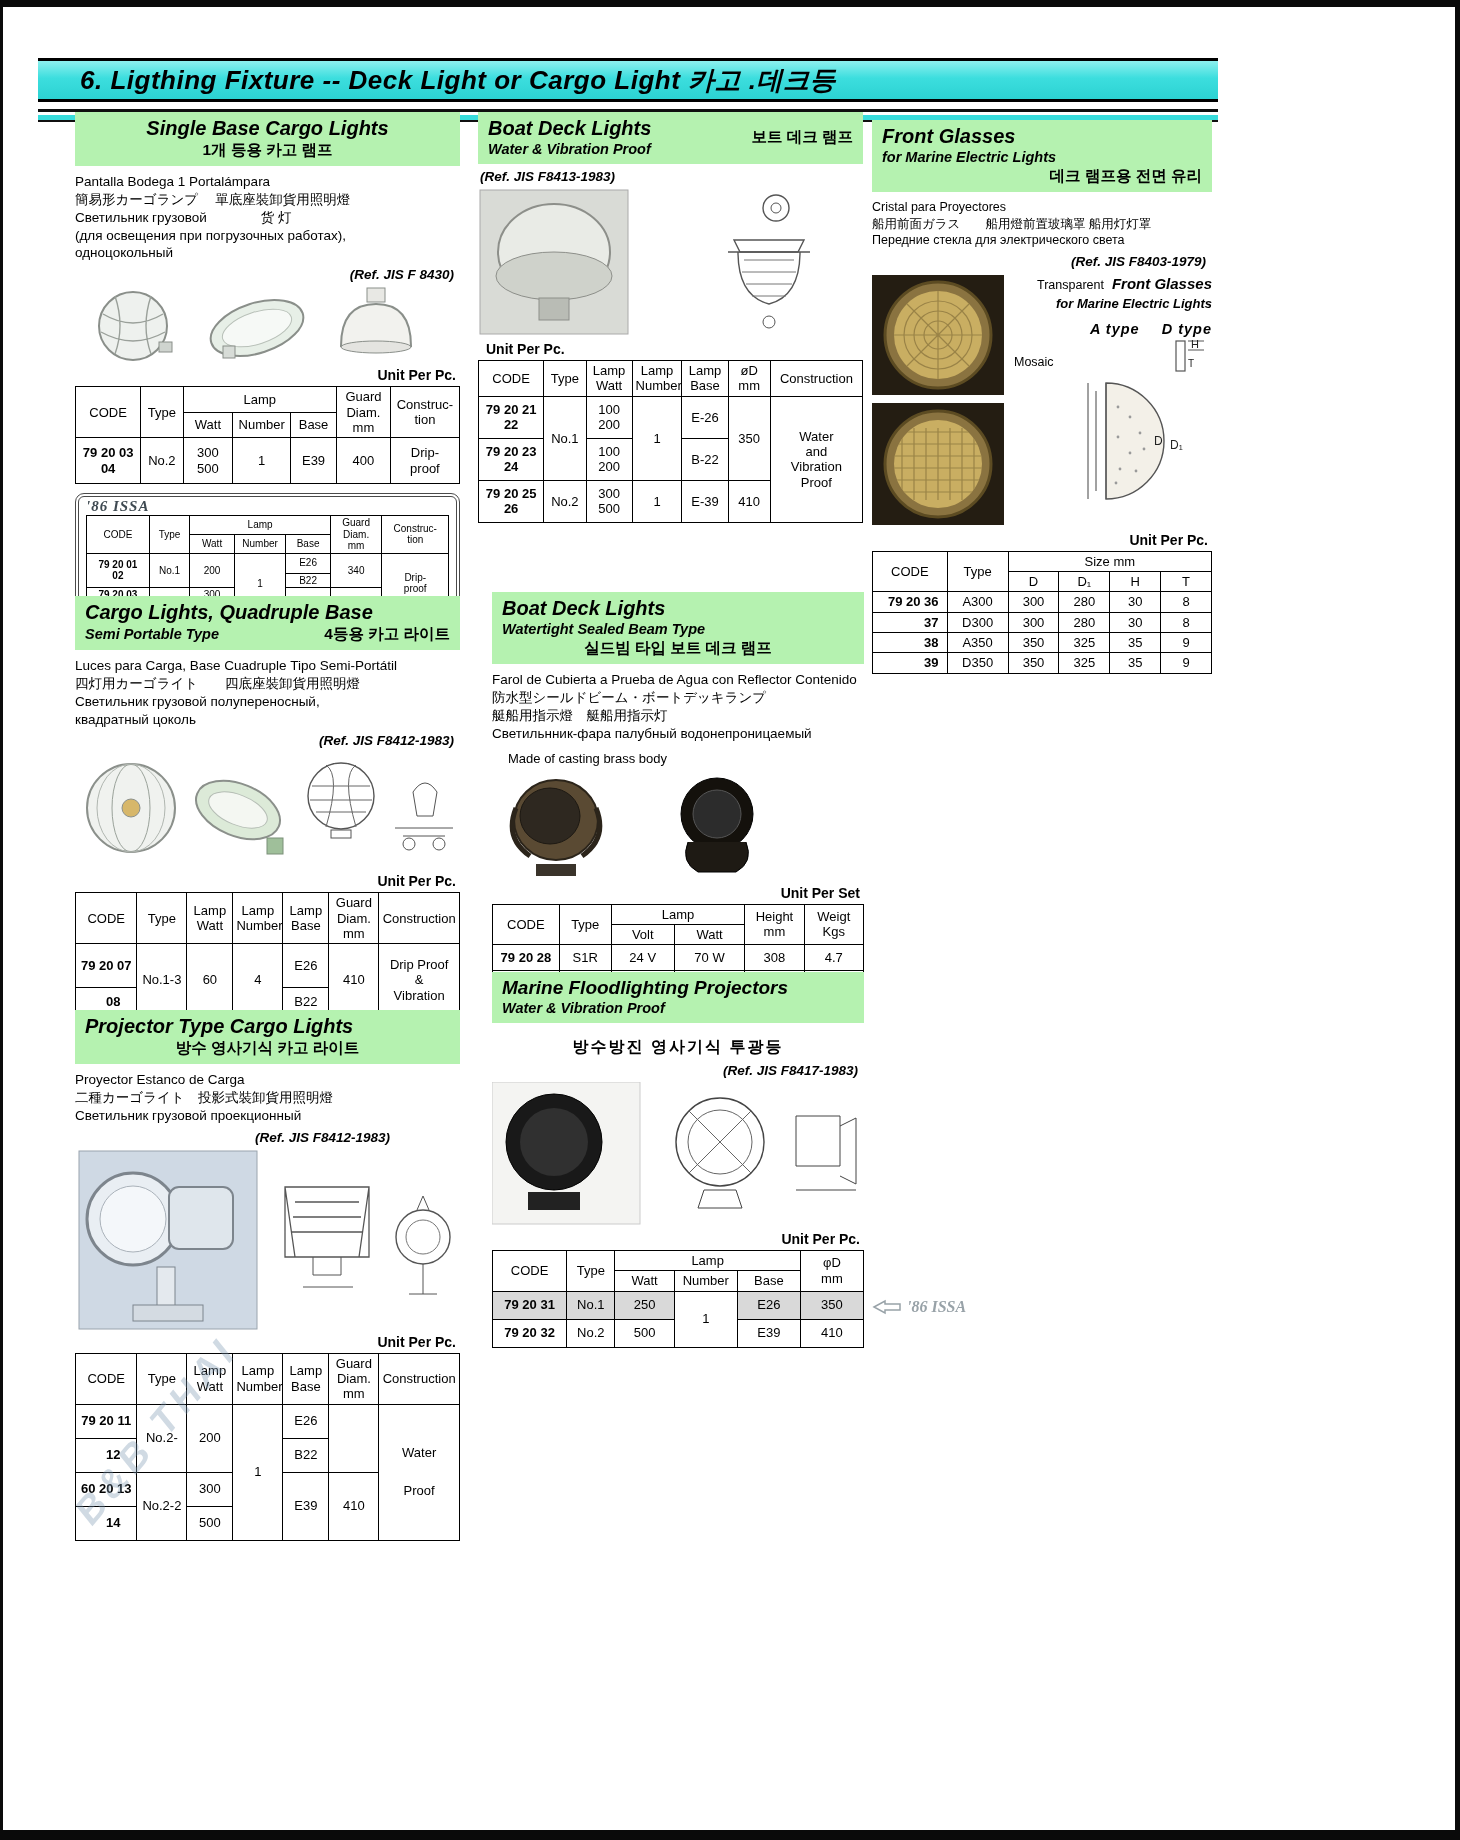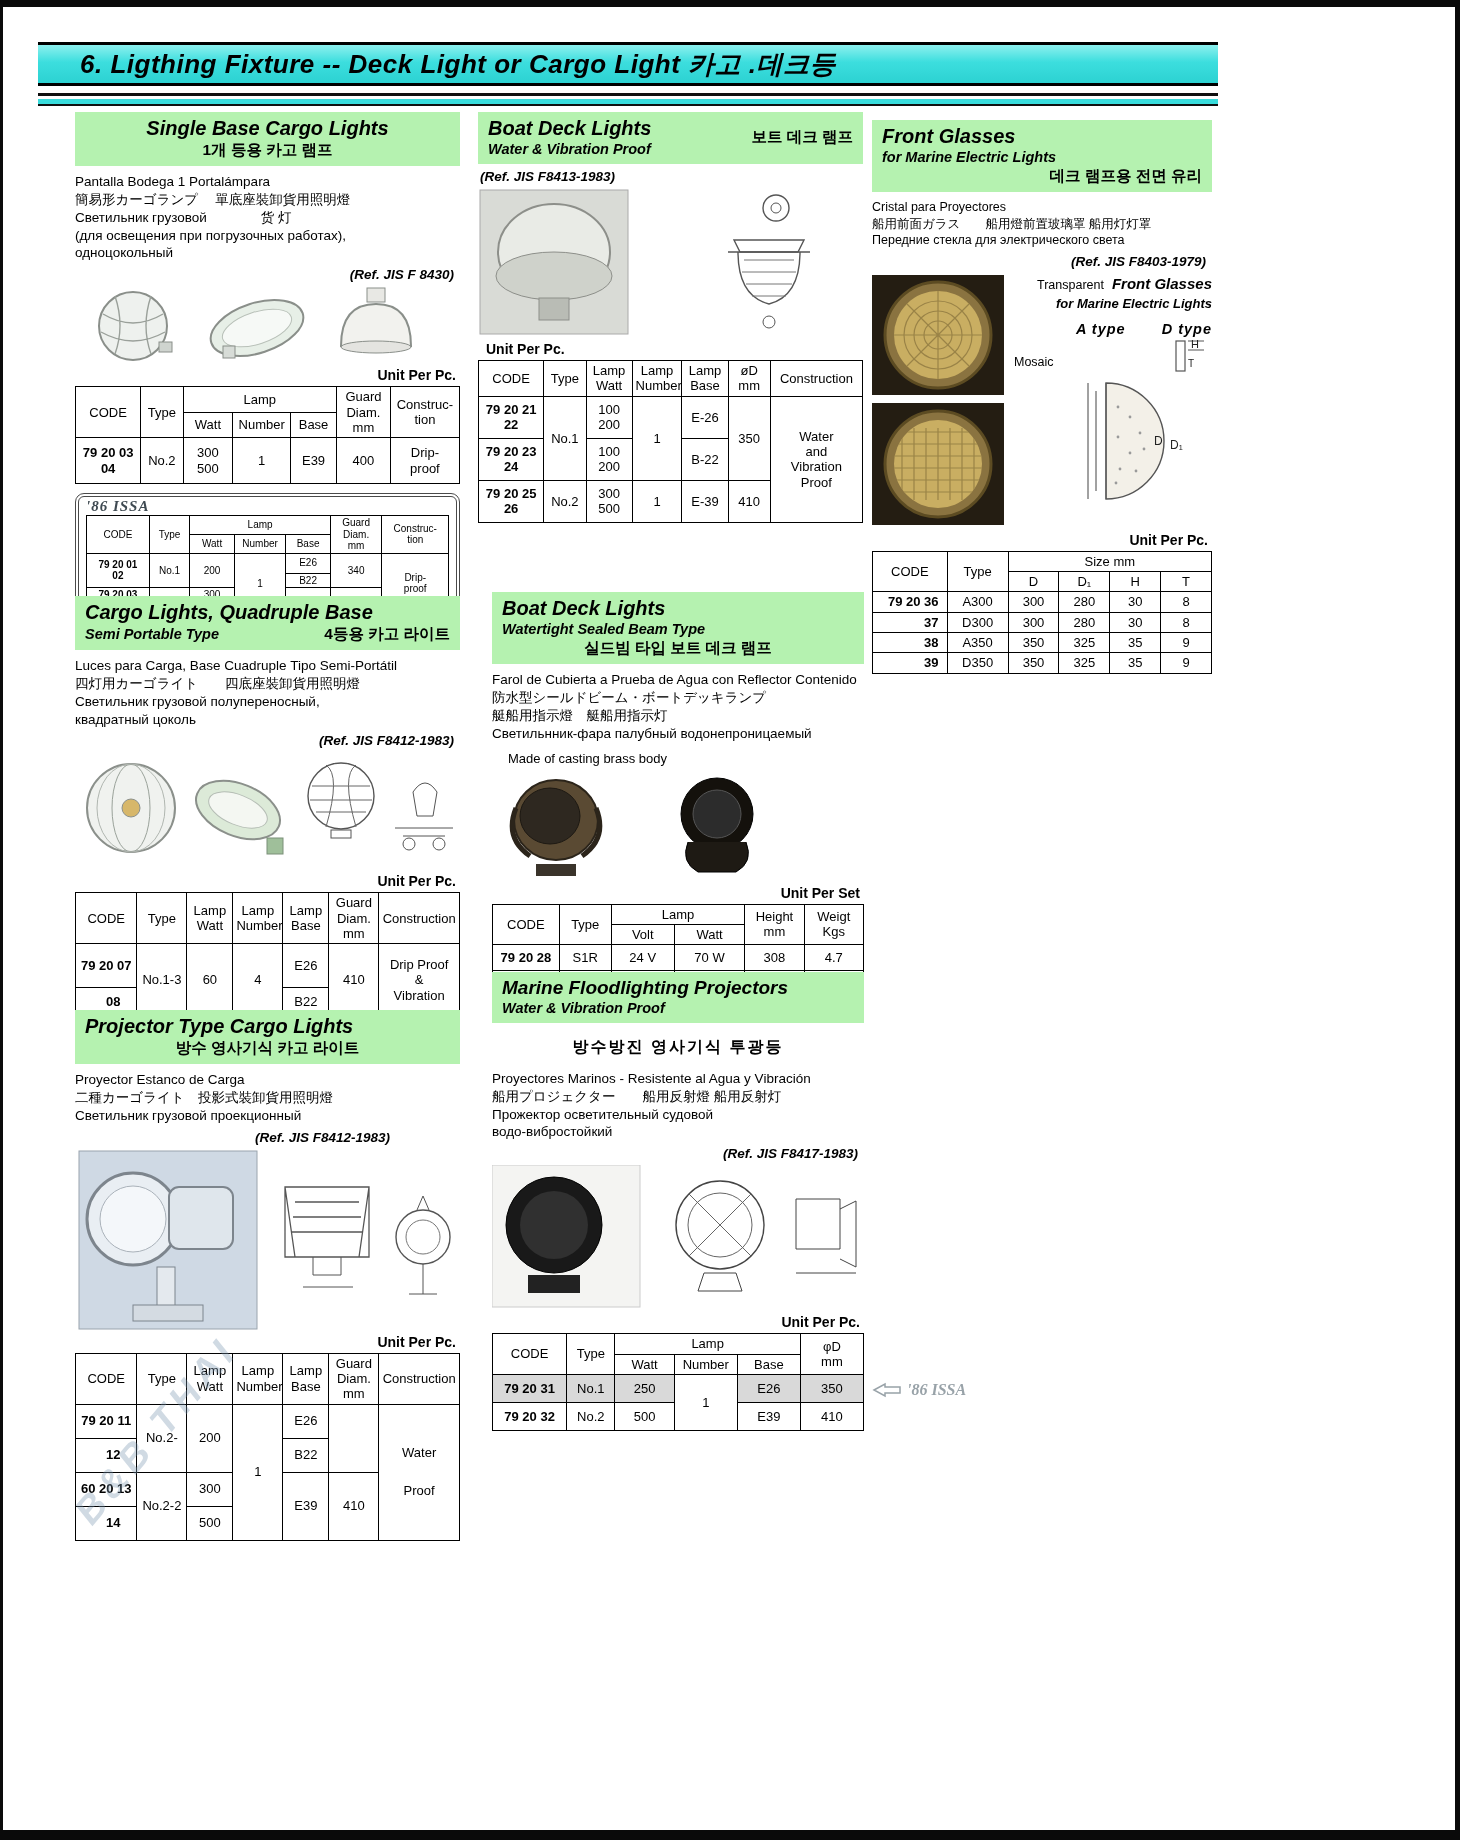--- a/index.html
+++ b/index.html
@@ -1,18 +1,18 @@
 <!DOCTYPE html>
 <html style="--section_highlight: #b5f2b0; --header_band: #3cdede; --row_shaded: #d9d9d9; --issa_ink: #98a2a8;"><head>
 <meta charset="utf-8">
 <style>
   html,body{margin:0;padding:0;}
   body{width:1460px;height:1840px;position:relative;background:#ffffff;font-family:"Liberation Sans",sans-serif;color:#000;overflow:hidden;}
   .frame{position:absolute;inset:0;border-top:7px solid #0a0a0a;border-bottom:10px solid #0a0a0a;border-left:3px solid #0a0a0a;border-right:5px solid #0a0a0a;box-sizing:border-box;pointer-events:none;}
-  .band{position:absolute;left:38px;top:42px;width:1180px;}
+  .band{position:absolute;left:38px;top:58px;width:1180px;}
   .band-bar{background:linear-gradient(180deg,#8df0ee 0%,#3cdede 45%,#2cd2d2 100%);border-top:3px solid #000;border-bottom:3px solid #000;height:44px;display:flex;align-items:center;padding-left:42px;box-sizing:border-box;}
   .band-bar span{font-size:26px;font-weight:bold;font-style:italic;letter-spacing:.5px;}
   .band-rule1{border-top:3px solid #101010;margin-top:7px;}
   .band-rule2{height:5px;background:#38dcdc;border-bottom:2px solid #101010;margin-top:3px;}
   .sec{position:absolute;}
   .gt{background:var(--section_highlight,#b5f2b0);padding:5px 10px 6px;}
   .t1{font-size:20px;font-weight:bold;font-style:italic;line-height:1.15;}
   .t2{font-size:14.5px;font-weight:bold;font-style:italic;line-height:1.25;}
   .kr{font-size:15.5px;font-weight:bold;line-height:1.3;}
   .ctr{text-align:center;}
@@ -486,26 +486,20 @@
   </tbody>
     </table>
 </section>
 
 <section class="sec" style="left:492px;top:972px;width:372px;">
   <div class="gt">
     <div class="t1" style="font-size:19px;">Marine Floodlighting Projectors</div>
     <div class="t2">Water &amp; Vibration Proof</div>
   </div>
   <div class="krline">방수방진 영사기식 투광등</div>
-  <div class="desc" style="margin-top:12px;">
-    <div>Proyectores Marinos - Resistente al Agua y Vibración</div>
-    <div class="b">船用プロジェクター　　船用反射燈 船用反射灯</div>
-    <div>Прожектор осветительный судовой</div>
-    <div>водо-вибростойкий</div>
-  </div>
   <div class="ref">(Ref. JIS F8417-1983)</div>
   <svg class="photos" width="372" height="146" viewBox="0 0 372 146">
     <rect x="0" y="0" width="148" height="142" fill="#f4f4f2" stroke="#ccc"></rect>
     <circle cx="62" cy="60" r="48" fill="#191919" stroke="#000"></circle>
     <circle cx="62" cy="60" r="34" fill="#303030"></circle>
     <rect x="36" y="110" width="52" height="18" fill="#222"></rect>
     <circle cx="228" cy="60" r="44" fill="none" stroke="#444" stroke-width="1.4"></circle>
     <circle cx="228" cy="60" r="32" fill="none" stroke="#666"></circle>
     <path d="M197,29 l62,62 M197,91 l62,-62" stroke="#666" fill="none"></path>
     <path d="M212,108 h32 l6,18 h-44 Z" fill="none" stroke="#444"></path>
@@ -602,21 +596,21 @@
       </svg>
     </div>
     <div class="s7right">
       <div class="lblrow">
         <span class="fg1">Transparent</span>
         <span class="fg2">Front Glasses</span>
       </div>
       <div class="lblrow" style="margin-top:4px;">
         <span class="fg3">for Marine Electric Lights</span>
       </div>
-      <div class="lblrow" style="margin-top:10px;gap:36px;align-items:flex-end;">
+      <div class="lblrow" style="margin-top:10px;gap:22px;align-items:flex-end;">
         <span class="fg4">A type</span>
         <span class="fg4">D type</span>
       </div>
       <div style="display:flex;gap:4px;">
         <span class="mosaic">Mosaic</span>
         <svg width="150" height="170" viewBox="0 0 150 170">
           <rect x="118" y="4" width="9" height="30" fill="none" stroke="#555" stroke-width="1.2"></rect>
           <line x1="130" y1="4" x2="146" y2="4" stroke="#555"></line>
           <line x1="130" y1="13" x2="146" y2="13" stroke="#555"></line>
           <text x="133" y="11" font-size="11" fill="#222">H</text>

